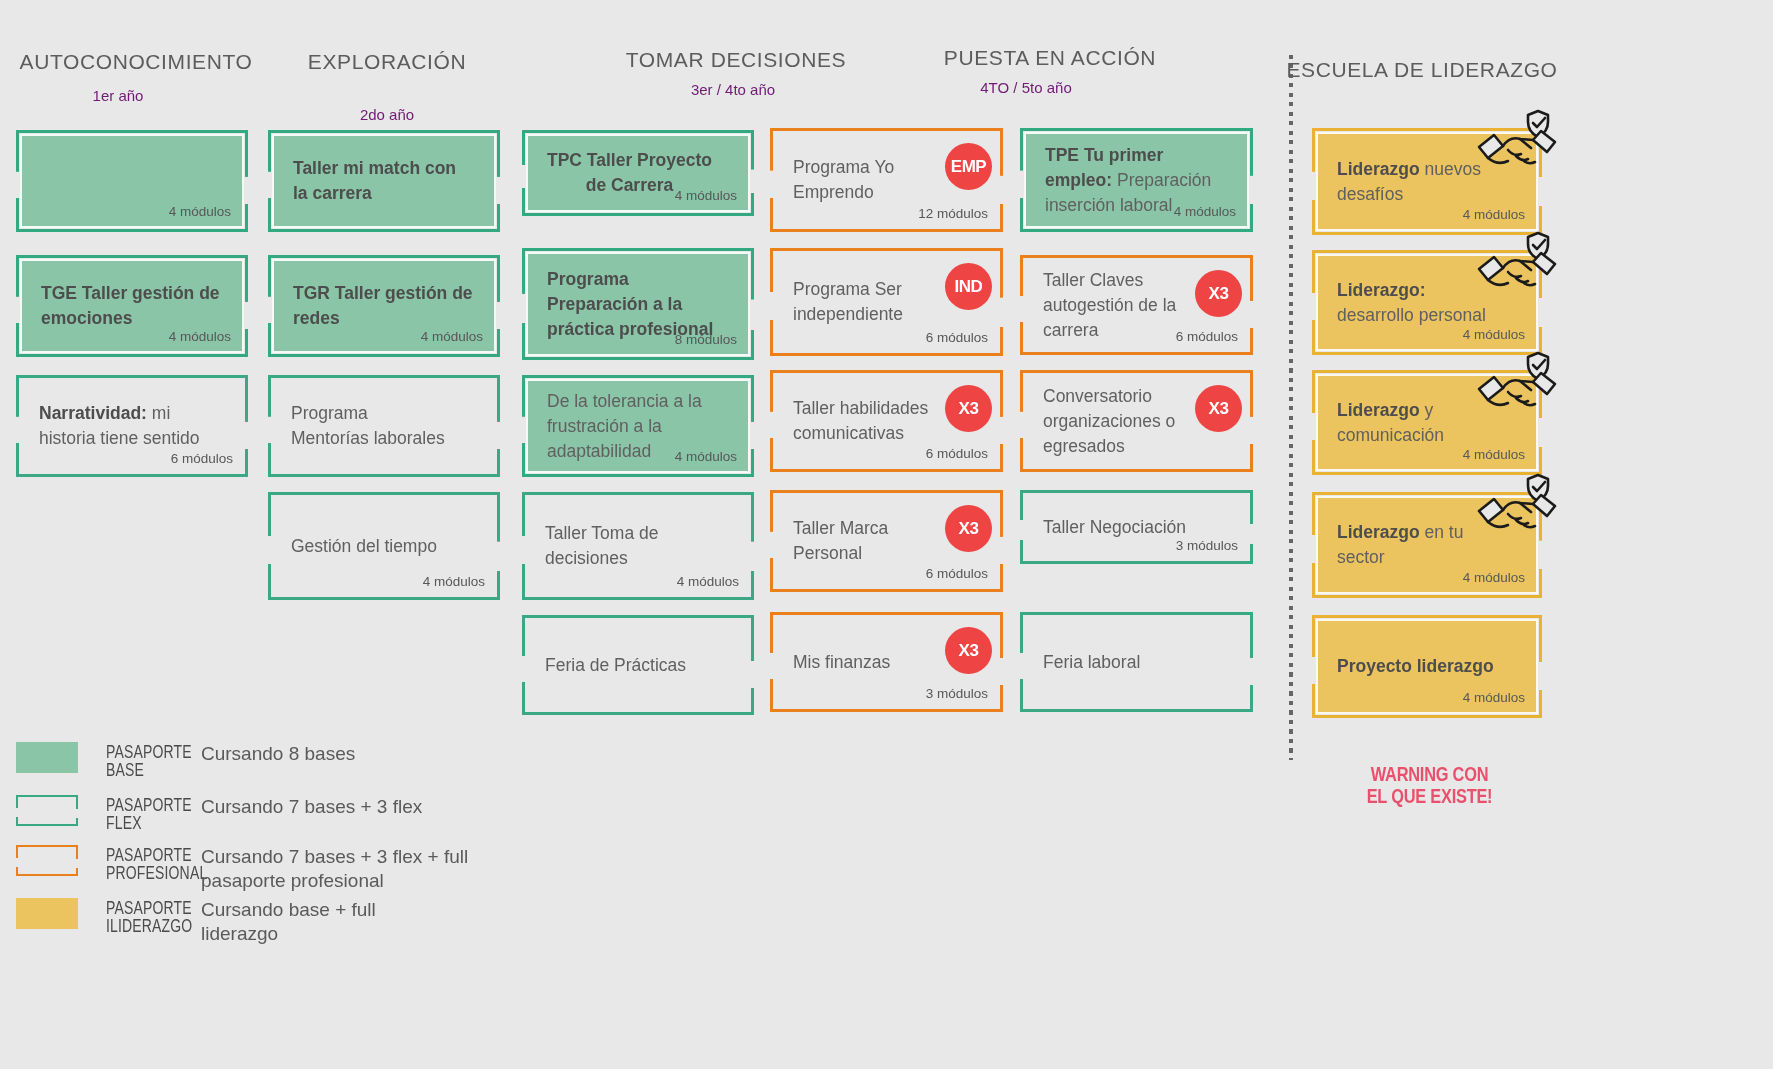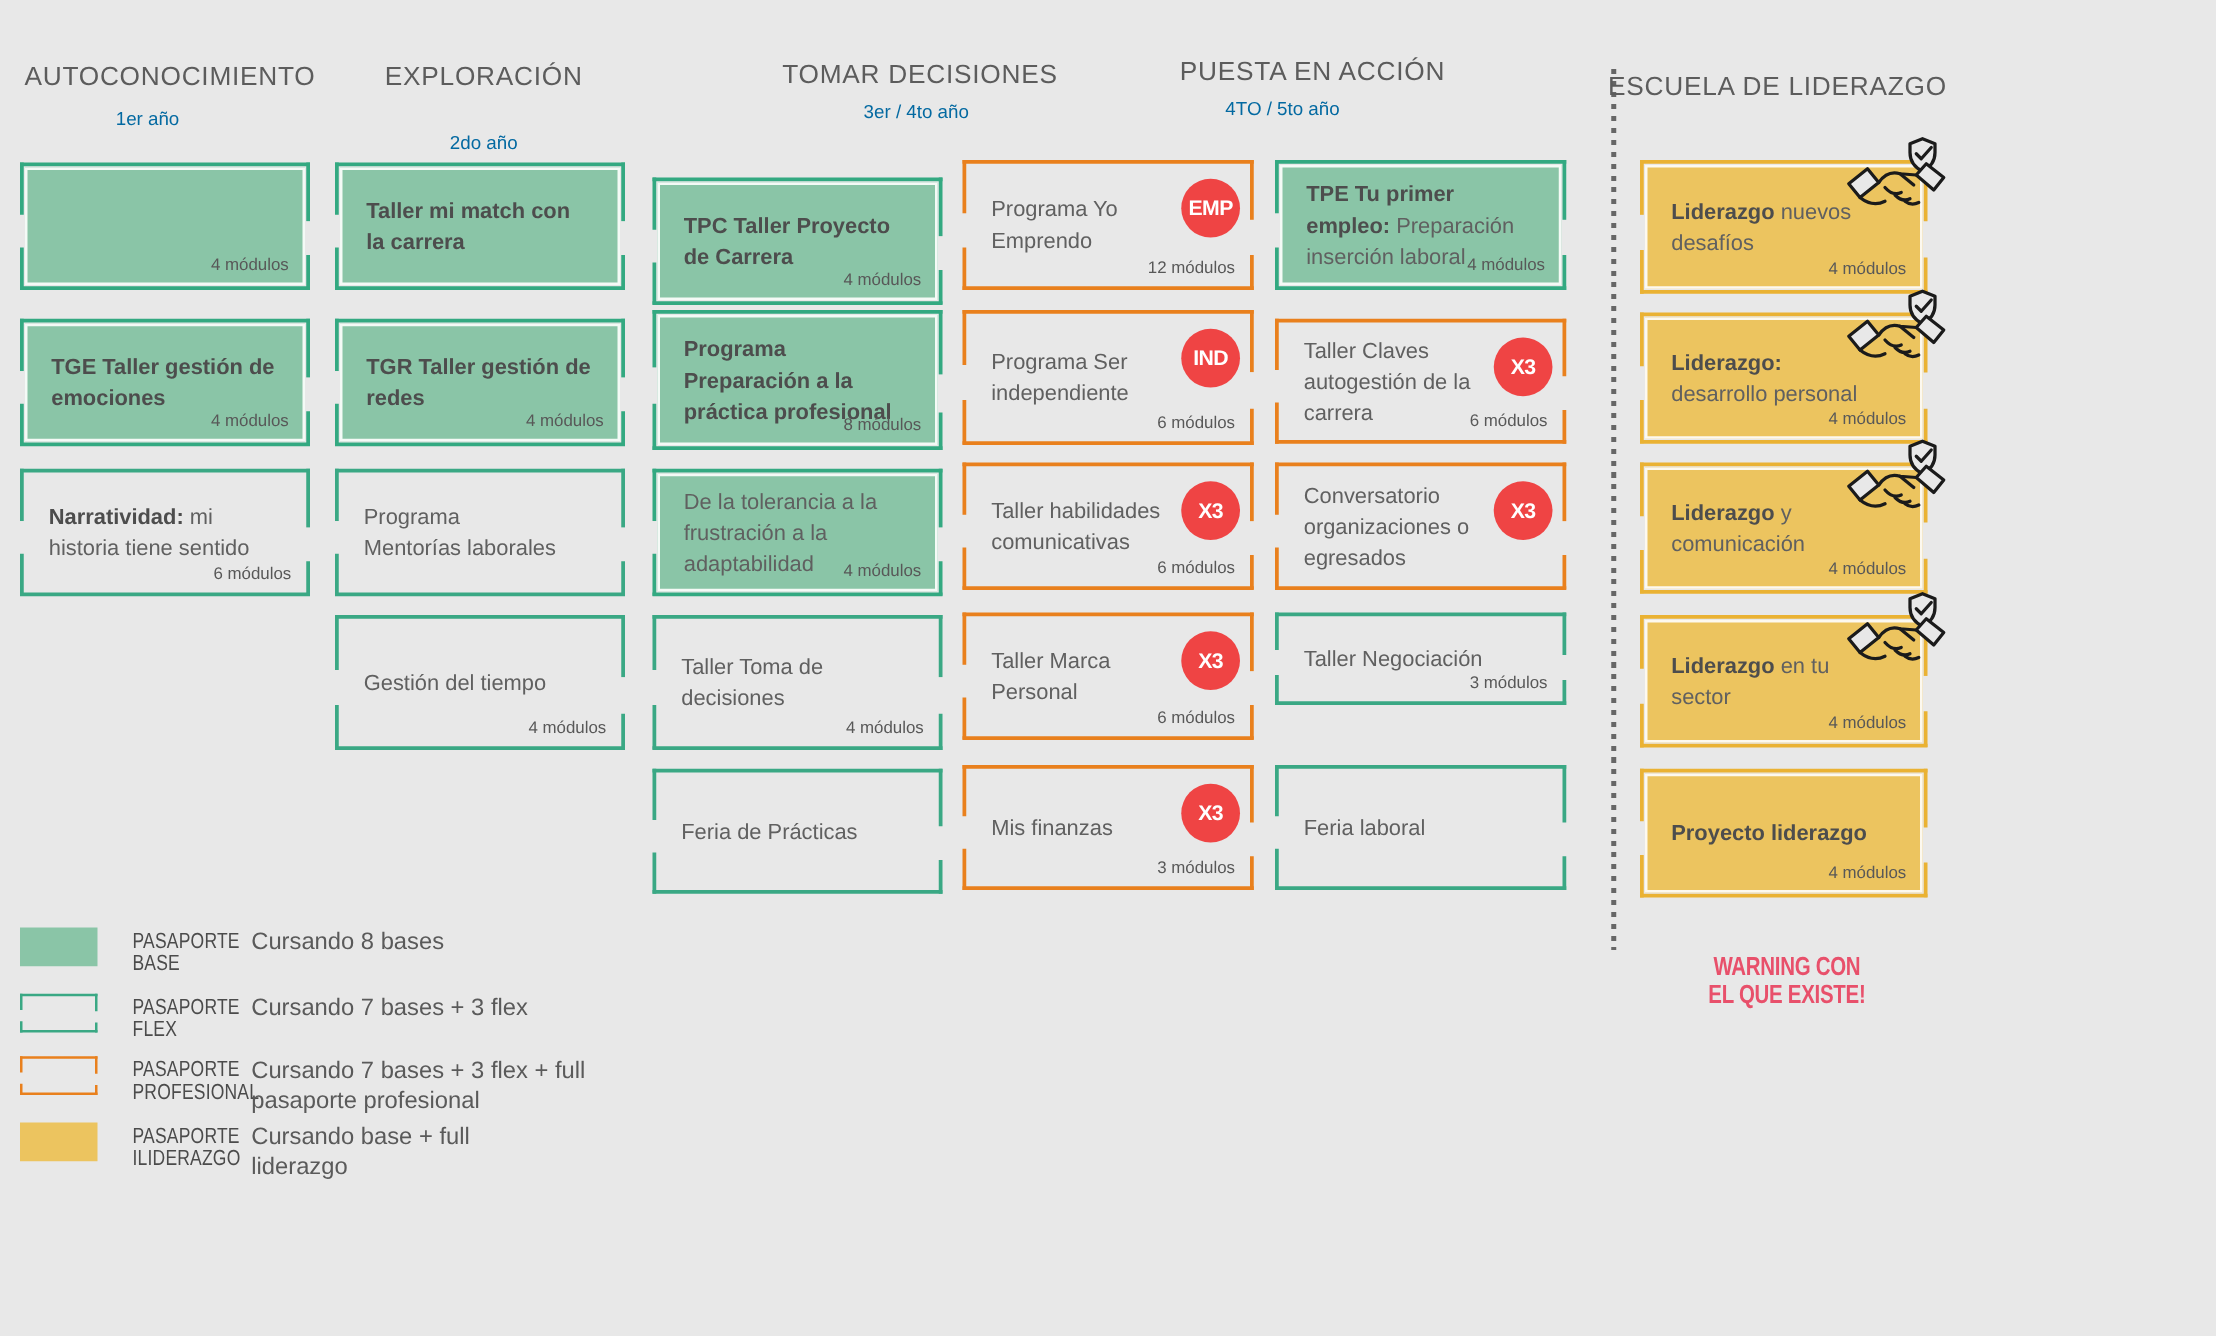--- a/index.html
+++ b/index.html
@@ -7,21 +7,21 @@
     position:relative;width:1773px;height:1069px;background:#e8e8e8;
     overflow:hidden;font-family:"Liberation Sans",sans-serif;color:#5a5a5a;
   }
   
   .col-title{
     position:absolute;transform:translateX(-50%);white-space:nowrap;
     font-size:21px;letter-spacing:.6px;color:#5c5c5c;
   }
   .col-sub{
     position:absolute;transform:translateX(-50%);white-space:nowrap;
-    font-size:15px;color:#0369a1;
+    font-size:15px;color:#701a75;
   }
   
   .card{position:absolute;}
   .card::before{
     content:"";position:absolute;inset:0;z-index:1;
     background:
       linear-gradient(var(--oc),var(--oc)) left top    / 100% 3px no-repeat,
       linear-gradient(var(--oc),var(--oc)) left bottom / 100% 3px no-repeat,
       linear-gradient(var(--oc),var(--oc)) left top    / 3px 41%  no-repeat,
       linear-gradient(var(--oc),var(--oc)) left bottom / 3px 33%  no-repeat,
@@ -140,21 +140,21 @@
         <div class="txt"><span>Programa
 Mentorías laborales</span></div>
       </div>
     </div>
     <div class="card flex" style="left: 268px; top: 492px; width: 232px; height: 108px;">
       <div class="fill">
         <div class="txt"><span>Gestión del tiempo</span></div>
         <div class="mods">4 módulos</div>
       </div>
     </div>
-    <div class="card base" style="left: 522px; top: 142px; width: 232px; height: 102px;">
+    <div class="card base" style="left: 522px; top: 130px; width: 232px; height: 86px; text-align: center;">
       <div class="fill">
         <div class="txt"><b>TPC Taller Proyecto
 de Carrera</b></div>
         <div class="mods">4 módulos</div>
       </div>
     </div>
     <div class="card base" style="left: 522px; top: 248px; width: 232px; height: 112px;">
       <div class="fill">
         <div class="txt"><b>Programa
 Preparación a la

